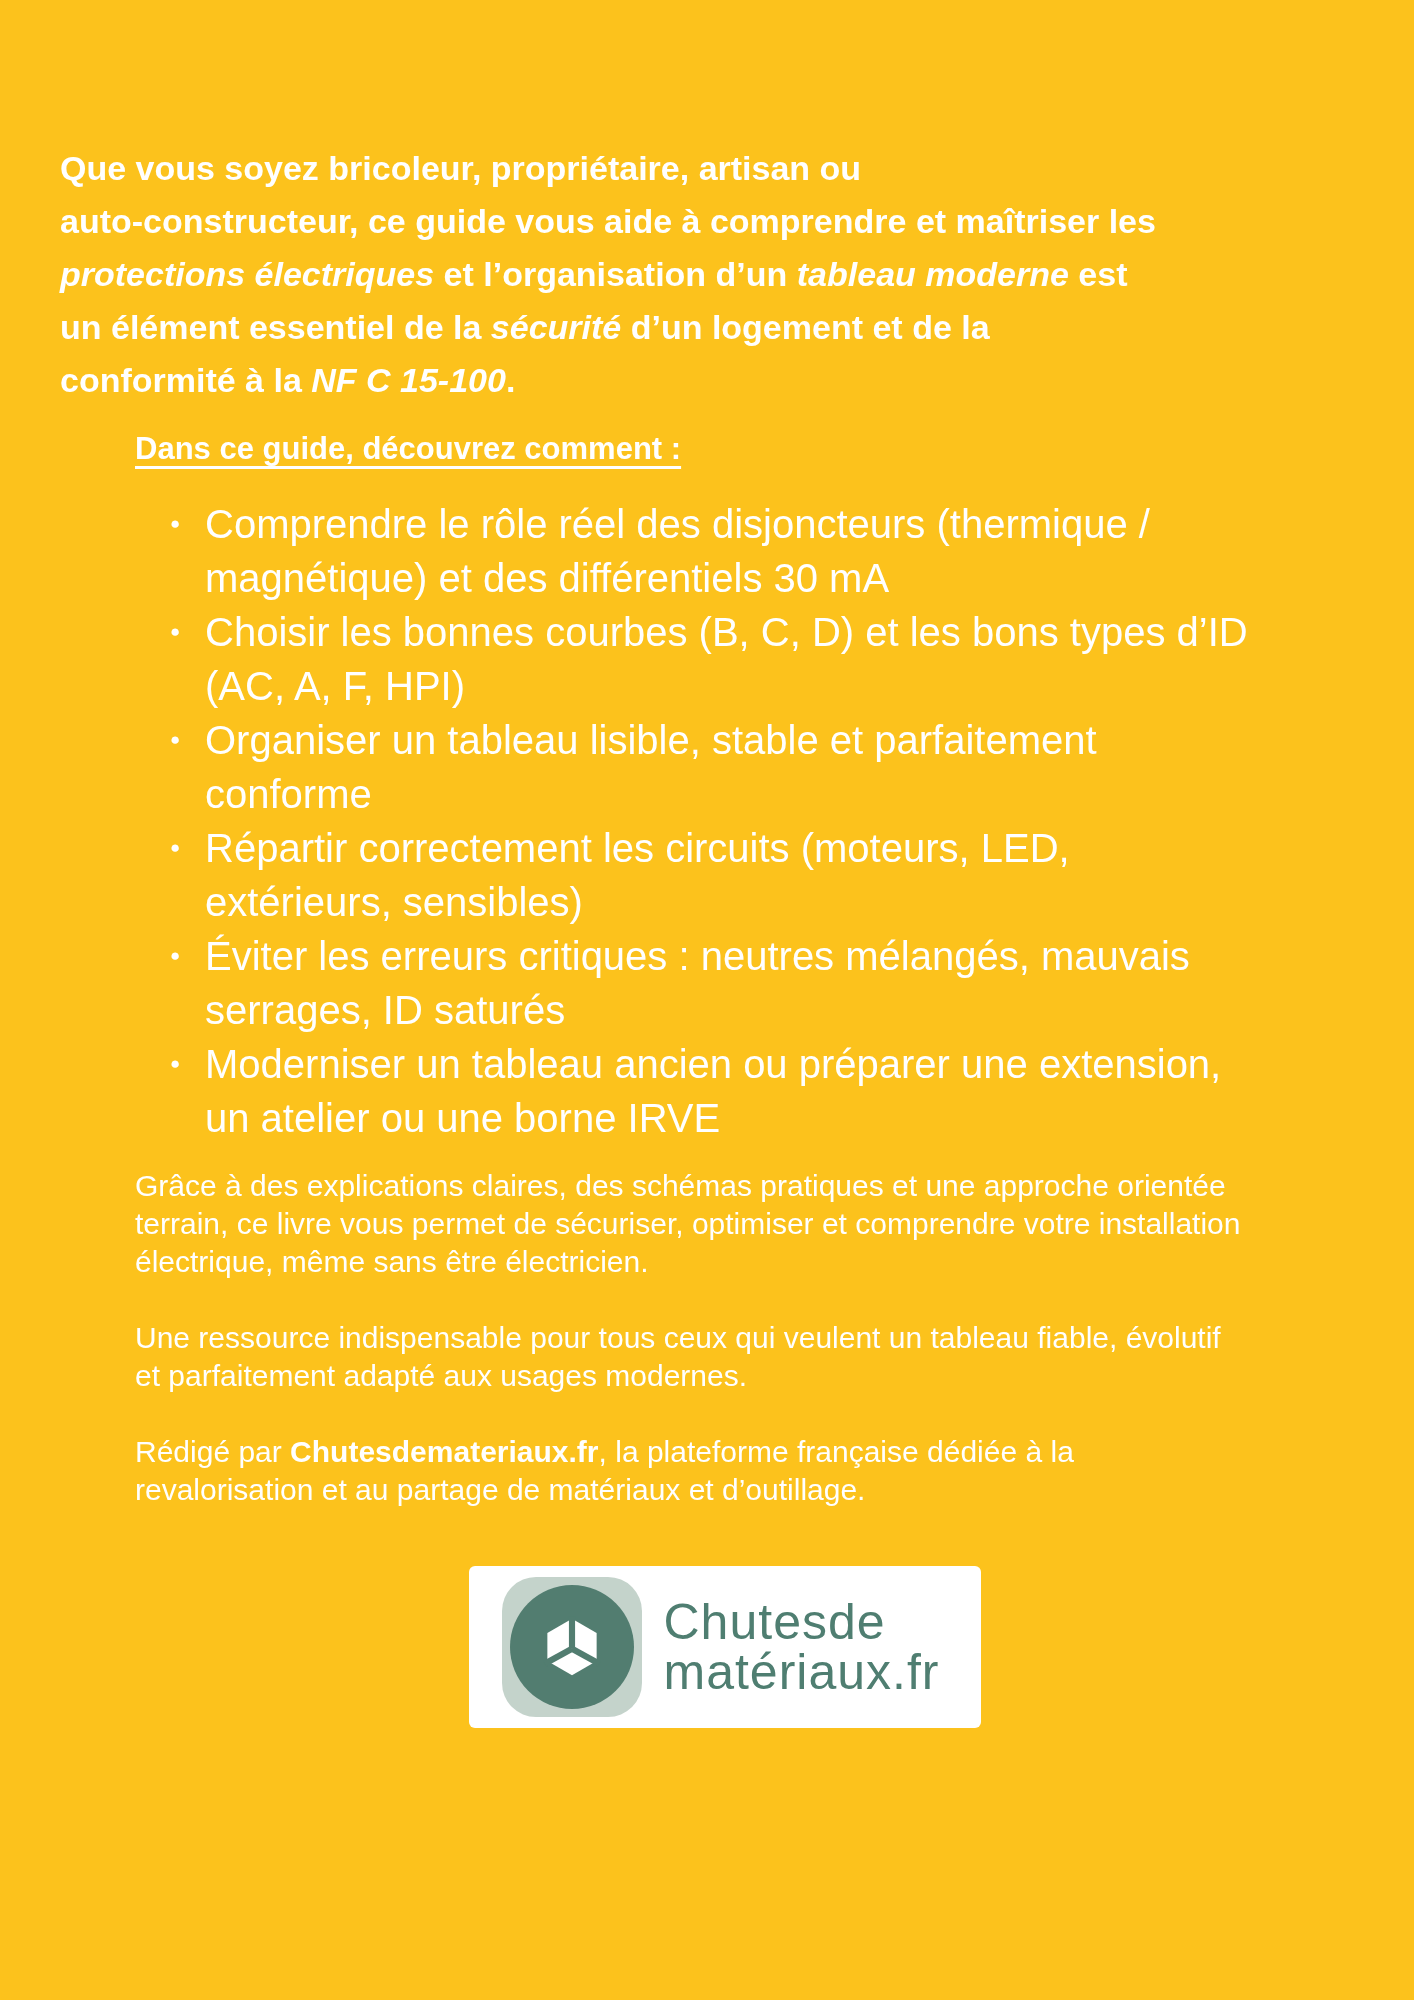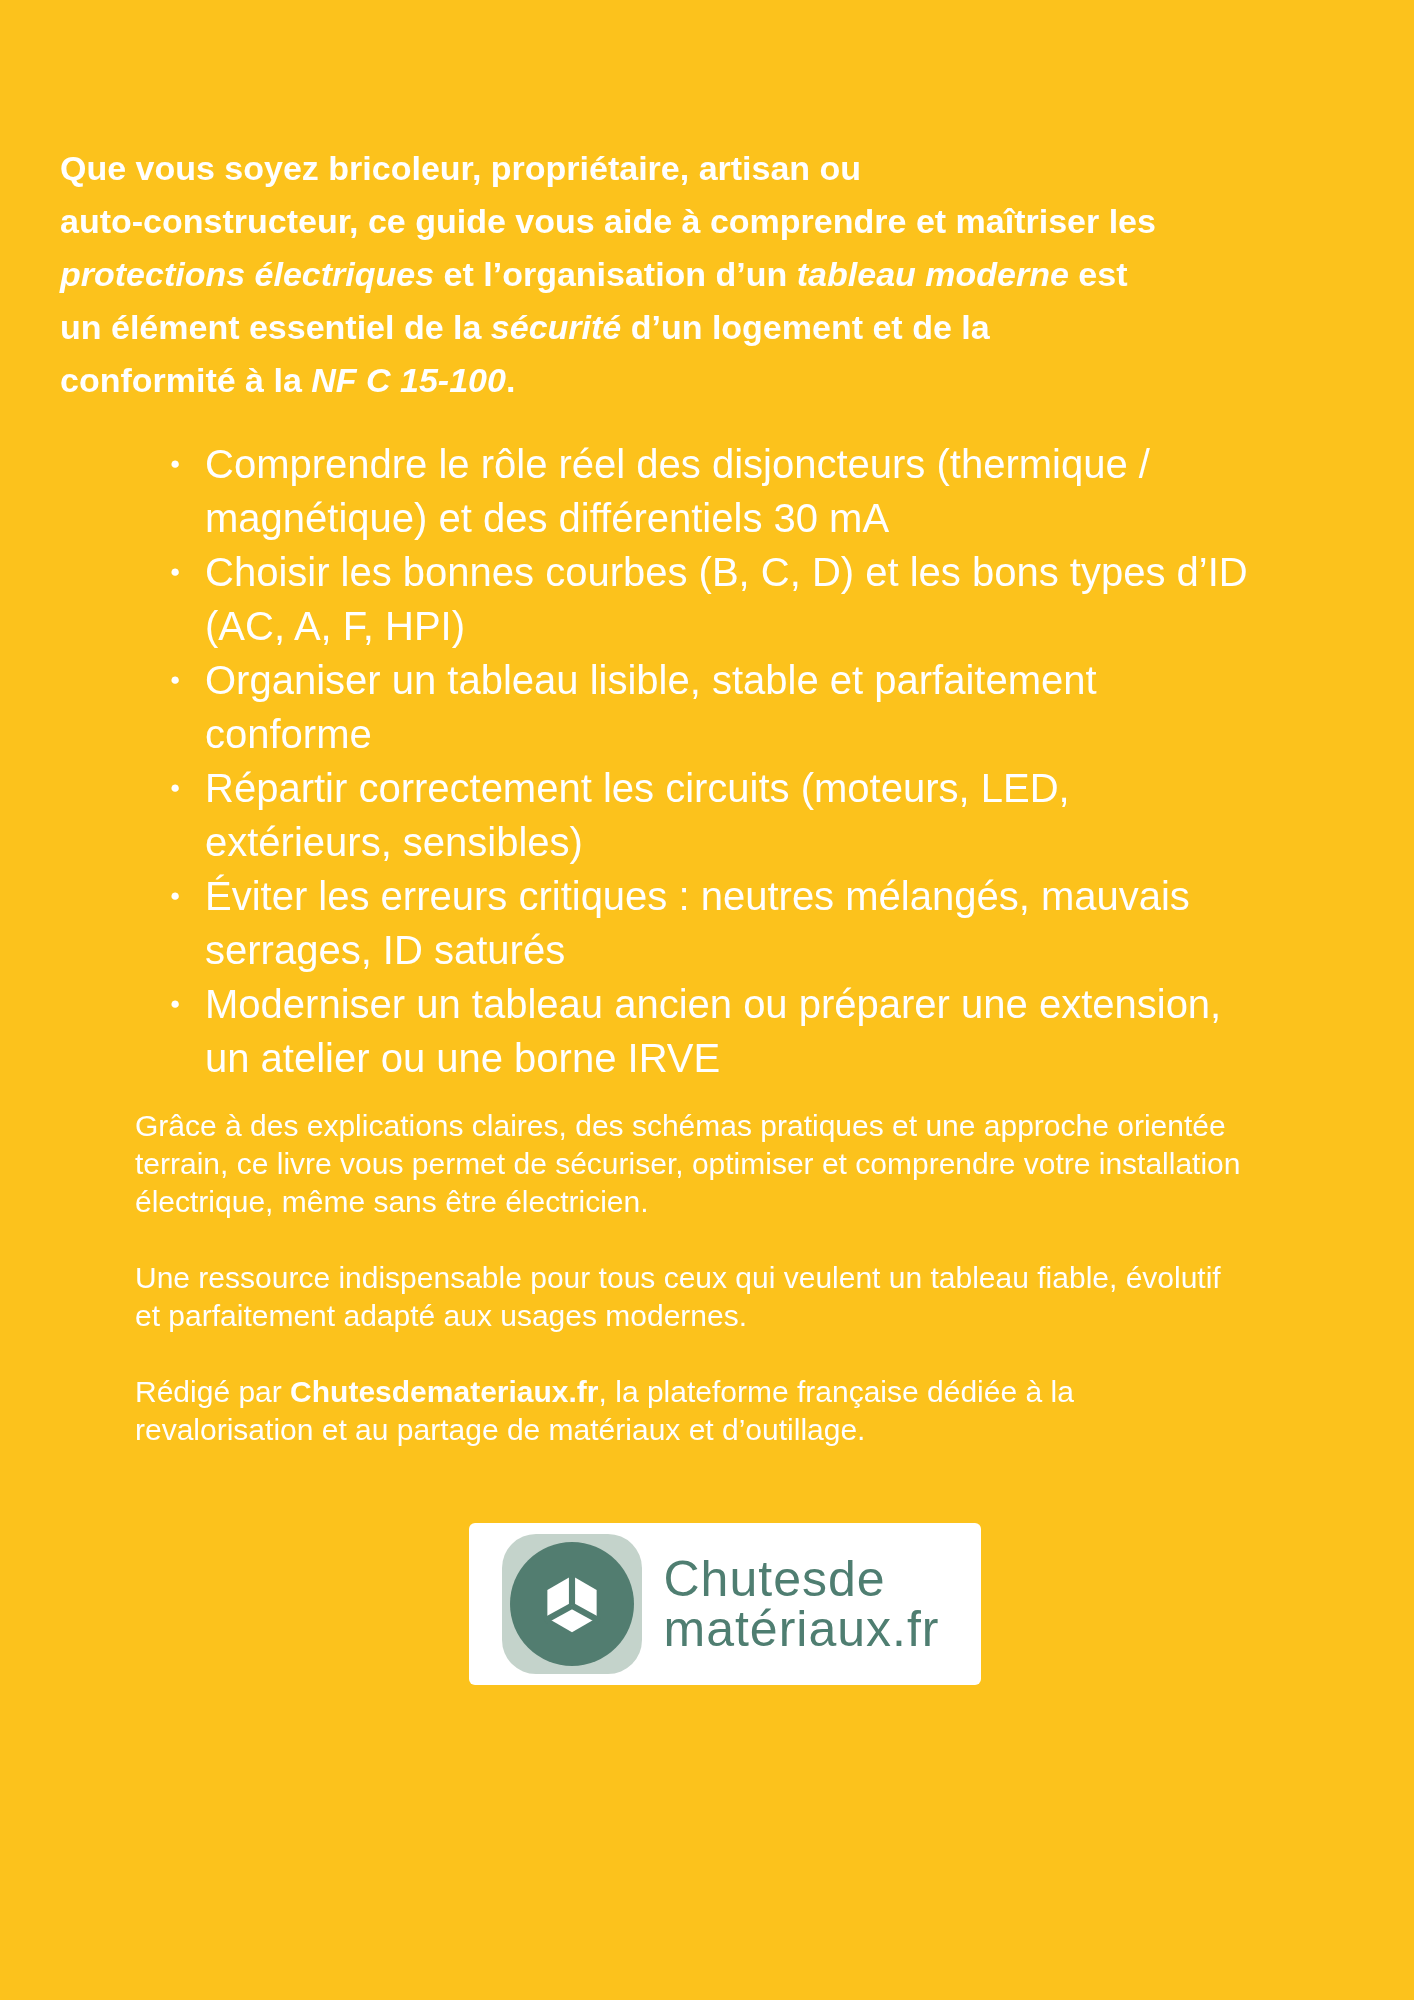--- a/index.html
+++ b/index.html
@@ -55,21 +55,21 @@
     font-weight:normal;
     line-height:38px;
   }
   .body-para + .body-para{margin-top:38px;}
   .credit{margin-top:35px;}
   .credit strong{font-weight:bold;}
   .logo-box{
     display:flex;
     align-items:center;
     width:fit-content;
-    margin:74px auto 0;
+    margin:57px auto 0;
     transform:translateX(18px);
     background:#ffffff;
     border-radius:6px;
     padding:11px 42px 11px 33px;
     gap:22px;
     text-decoration:underline;
   }
   .logo-tile{
     width:140px;height:140px;
     background:#c4d3cb;
@@ -97,20 +97,21 @@
 <div class="page">
 
   <div class="intro">
       <div><span>Que vous soyez bricoleur, propriétaire, artisan ou</span></div>
       <div><span>auto-constructeur, ce guide vous aide à comprendre et maîtriser les</span></div>
       <div><em>protections électriques</em><span> et l’organisation d’un </span><em>tableau moderne</em><span> est</span></div>
       <div><span>un élément essentiel de la </span><em>sécurité</em><span> d’un logement et de la</span></div>
       <div><span>conformité à la </span><em>NF C 15-100</em><span>.</span></div>
     </div>
 
+  <h2 class="guide-heading">Dans ce guide, découvrez comment :</h2>
 
   <ul class="bullet-list">
       <li>Comprendre le rôle réel des disjoncteurs (thermique / magnétique) et des différentiels 30 mA</li>
       <li>Choisir les bonnes courbes (B, C, D) et les bons types d’ID (AC, A, F, HPI)</li>
       <li>Organiser un tableau lisible, stable et parfaitement conforme</li>
       <li>Répartir correctement les circuits (moteurs, LED, extérieurs, sensibles)</li>
       <li>Éviter les erreurs critiques : neutres mélangés, mauvais serrages, ID saturés</li>
       <li>Moderniser un tableau ancien ou préparer une extension, un atelier ou une borne IRVE</li>
     </ul>
 

